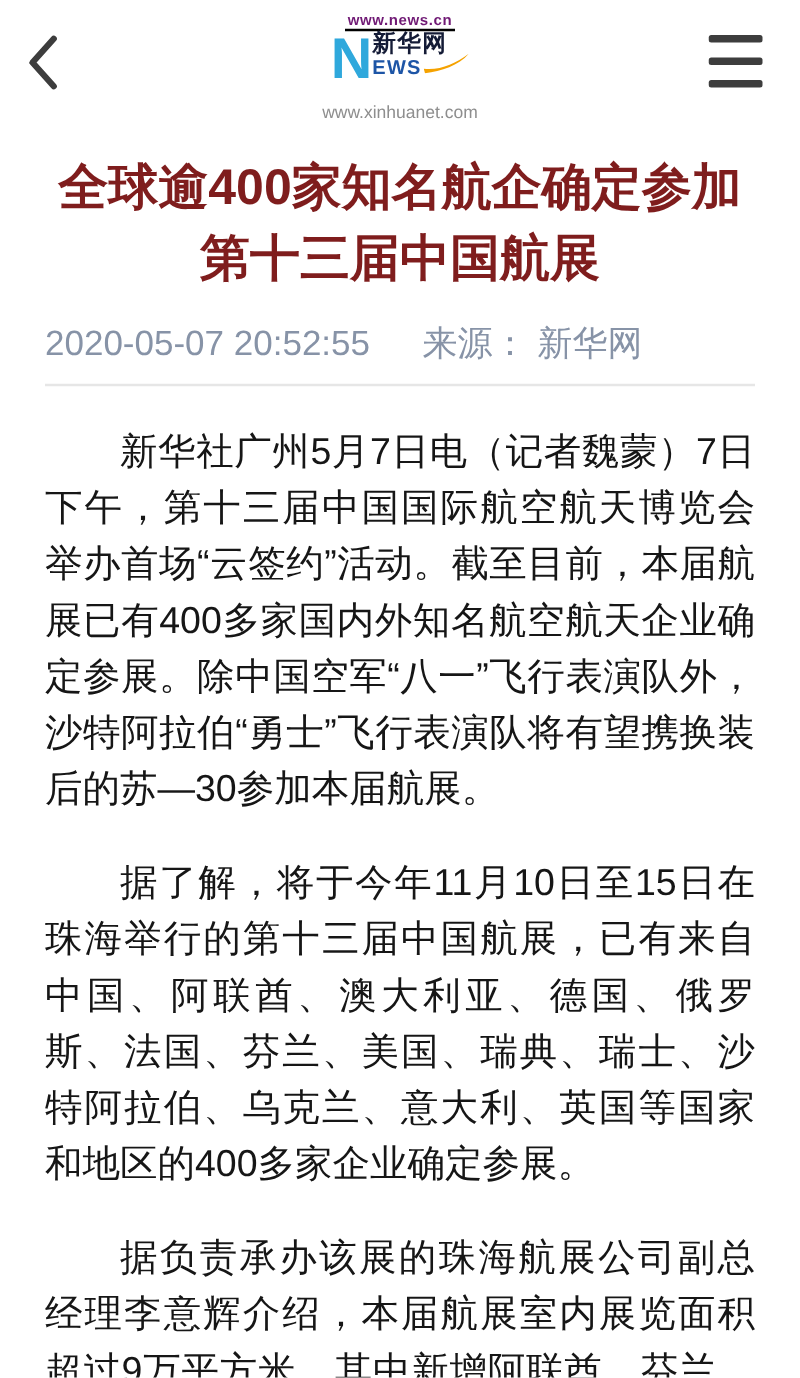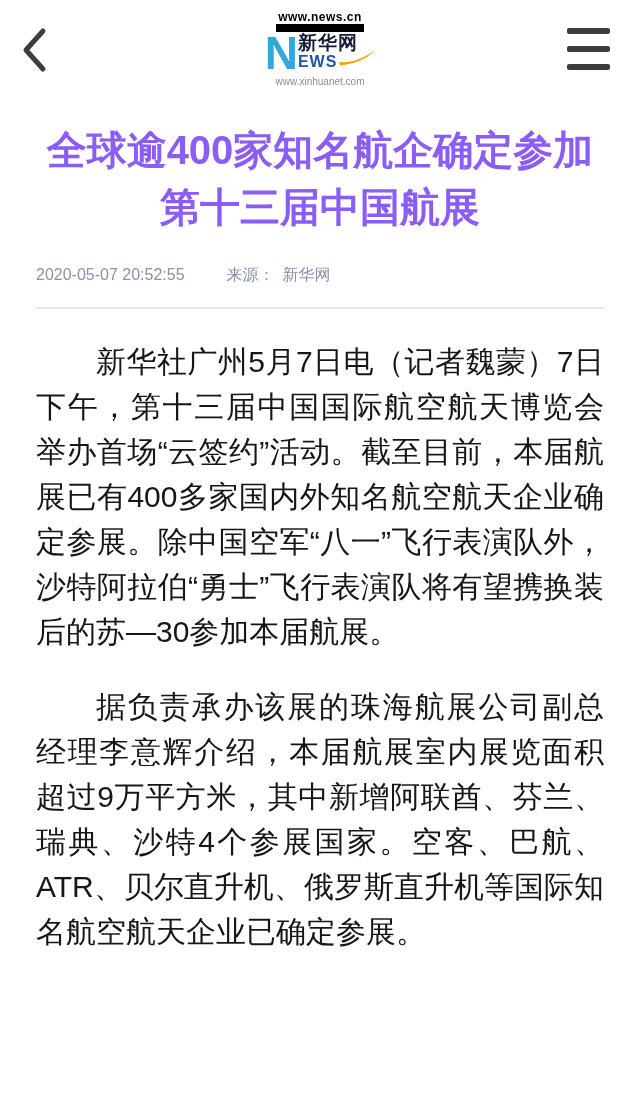--- a/index.html
+++ b/index.html
@@ -15,41 +15,41 @@
     position:absolute; left:12px; top:20px; width:44px; height:50px;
     display:flex; align-items:center; justify-content:center; cursor:pointer;
   }
   .menu-btn { position:absolute; right:30px; top:21px; width:43px; cursor:pointer; }
   .menu-btn .bar { height:6px; background:#3d3d3d; border-radius:2px; margin-bottom:12px; }
   .menu-btn .bar:last-child { margin-bottom:0; }
 
   
   .logo { width:140px; margin:7px auto 0; text-align:center; cursor:pointer; }
   .logo-top {
-    display:inline-block; color:#000000; font-weight:bold; font-size:12px;
-    letter-spacing:0.5px; border-bottom:8px solid #000000; padding:0 2px 1px;
+    display:inline-block; color:#701a75; font-weight:bold; font-size:12px;
+    letter-spacing:0.5px; border-bottom:2px solid #000000; padding:0 2px 1px;
     line-height:12px;
   }
   .logo-mid { display:flex; justify-content:center; align-items:flex-start; margin-top:1px; line-height:1; }
   .logo-n { font-size:46px; font-weight:bold; color:#2fa8dc; line-height:40px; letter-spacing:-2px; }
   .logo-stack { display:flex; flex-direction:column; align-items:flex-start; margin-left:2px; }
   .logo-cn { font-size:19px; font-weight:900; color:#141b36; letter-spacing:1px; line-height:20px; }
   .logo-ews-row { display:flex; align-items:center; margin-top:0;justify-content:center; }
   .logo-ews { font-size:16px; font-weight:bold; color:#1d55a6; letter-spacing:1px; line-height:17px; }
   .swoosh { margin-left:2px; margin-top:-4px; }
-  .logo-bottom { font-size:10px; color:#8e8e8e; margin-top:4px; line-height:10px; }
+  .logo-bottom { font-size:14px; color:#8e8e8e; margin-top:18px; line-height:10px; }
 
   
   .title {
     margin:23px 35px 0; font-size:40px; line-height:57px; font-weight:bold;
-    color:#8b5cf6; text-align:center;
+    color:#7f1d1d; text-align:center;
   }
   .meta {
     display:flex; align-items:baseline; margin:26px 36px 0;
-    font-size:16px; color:#8793a7; line-height:26px;
+    font-size:28px; color:#8793a7; line-height:26px;
   }
   .meta-source-label { margin-left:42px; }
   .meta-source { margin-left:8px; }
   .divider { margin:19px 36px 0; border:0; border-top:2px solid #e6e6e6; }
   .article {
     margin:30px 36px 0; font-size:30px; line-height:45px; color:#161616;
     text-align:justify;
   }
   .article p { text-indent:2em; margin-top:30px; }
   .article p:first-child { margin-top:0; }
@@ -100,15 +100,16 @@
   <div class="meta">
     <span>2020-05-07 20:52:55</span>
     <span class="meta-source-label">来源：</span>
     <span class="meta-source">新华网</span>
   </div>
 
   <hr class="divider">
 
   <article class="article">
     <p>新华社广州5月7日电（记者魏蒙）7日下午，第十三届中国国际航空航天博览会举办首场“云签约”活动。截至目前，本届航展已有400多家国内外知名航空航天企业确定参展。除中国空军“八一”飞行表演队外，沙特阿拉伯“勇士”飞行表演队将有望携换装后的苏—30参加本届航展。</p>
+    <p>据了解，将于今年11月10日至15日在珠海举行的第十三届中国航展，已有来自中国、阿联酋、澳大利亚、德国、俄罗斯、法国、芬兰、美国、瑞典、瑞士、沙特阿拉伯、乌克兰、意大利、英国等国家和地区的400多家企业确定参展。</p>
     <p>据负责承办该展的珠海航展公司副总经理李意辉介绍，本届航展室内展览面积超过9万平方米，其中新增阿联酋、芬兰、瑞典、沙特4个参展国家。空客、巴航、ATR、贝尔直升机、俄罗斯直升机等国际知名航空航天企业已确定参展。</p>
   </article>
 </main>
 
 </body></html>

